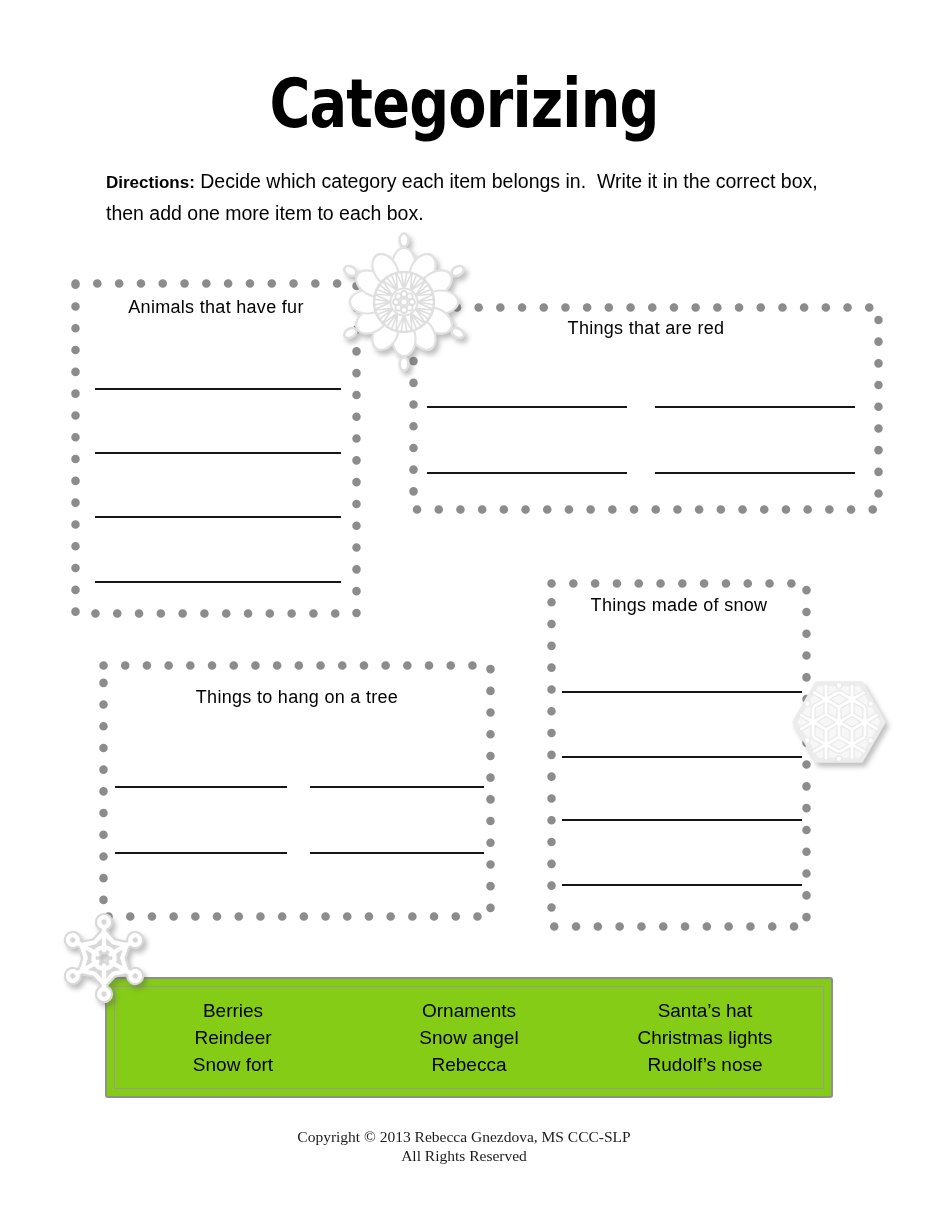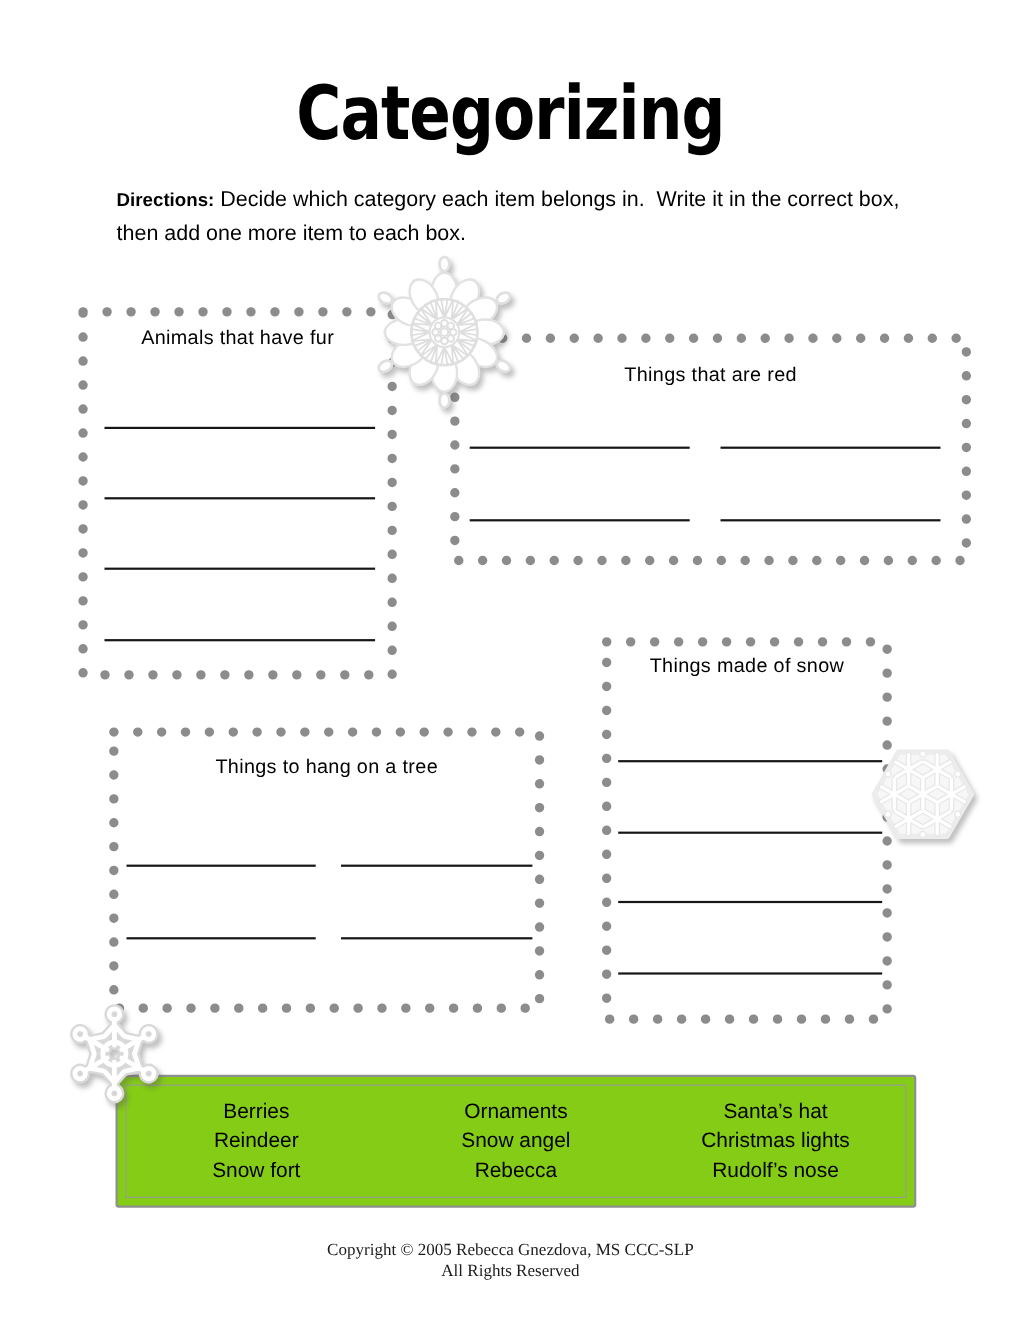--- a/index.html
+++ b/index.html
@@ -81,21 +81,21 @@
     <div class="wline" style="left:25px; top:110px; width:246px;"></div>
     <div class="wline" style="left:25px; top:174px; width:246px;"></div>
     <div class="wline" style="left:25px; top:238px; width:246px;"></div>
     <div class="wline" style="left:25px; top:303px; width:246px;"></div>
   </section>
 
   <section class="cbox" style="left:408px; top:302px; width:476px; height:213px;">
     <svg class="dots" width="476" height="213" aria-hidden="true">
       <rect x="5.5" y="5.5" width="465" height="202" fill="none" stroke="#8c8c8c" stroke-width="8.5" stroke-linecap="round" stroke-dasharray="0.1 21.6"></rect>
     </svg>
-    <h2 class="cbox-label" style="top:28px;">Things that are red</h2>
+    <h2 class="cbox-label" style="top:16px;">Things that are red</h2>
     <div class="wline" style="left:19px;  top:104px; width:200px;"></div>
     <div class="wline" style="left:247px; top:104px; width:200px;"></div>
     <div class="wline" style="left:19px;  top:170px; width:200px;"></div>
     <div class="wline" style="left:247px; top:170px; width:200px;"></div>
   </section>
 
   <section class="cbox" style="left:98px; top:660px; width:398px; height:262px;">
     <svg class="dots" width="398" height="262" aria-hidden="true">
       <rect x="5.5" y="5.5" width="387" height="251" fill="none" stroke="#8c8c8c" stroke-width="8.5" stroke-linecap="round" stroke-dasharray="0.1 21.6"></rect>
     </svg>
@@ -257,17 +257,17 @@
         <use href="#sfc-arm" transform="rotate(60)"></use>
         <use href="#sfc-arm" transform="rotate(120)"></use>
       <use href="#sfc-arm" transform="rotate(180)"></use>
         <use href="#sfc-arm" transform="rotate(240)"></use>
         <use href="#sfc-arm" transform="rotate(300)"></use>
       <circle r="11"></circle>
     </g>
   </svg>
 
   <footer class="footer">
-    <p>Copyright © 2005 Rebecca Gnezdova, MS CCC-SLP</p>
+    <p>Copyright © 2013 Rebecca Gnezdova, MS CCC-SLP</p>
     <p>All Rights Reserved</p>
   </footer>
 
 </div>
 
 </body></html>

